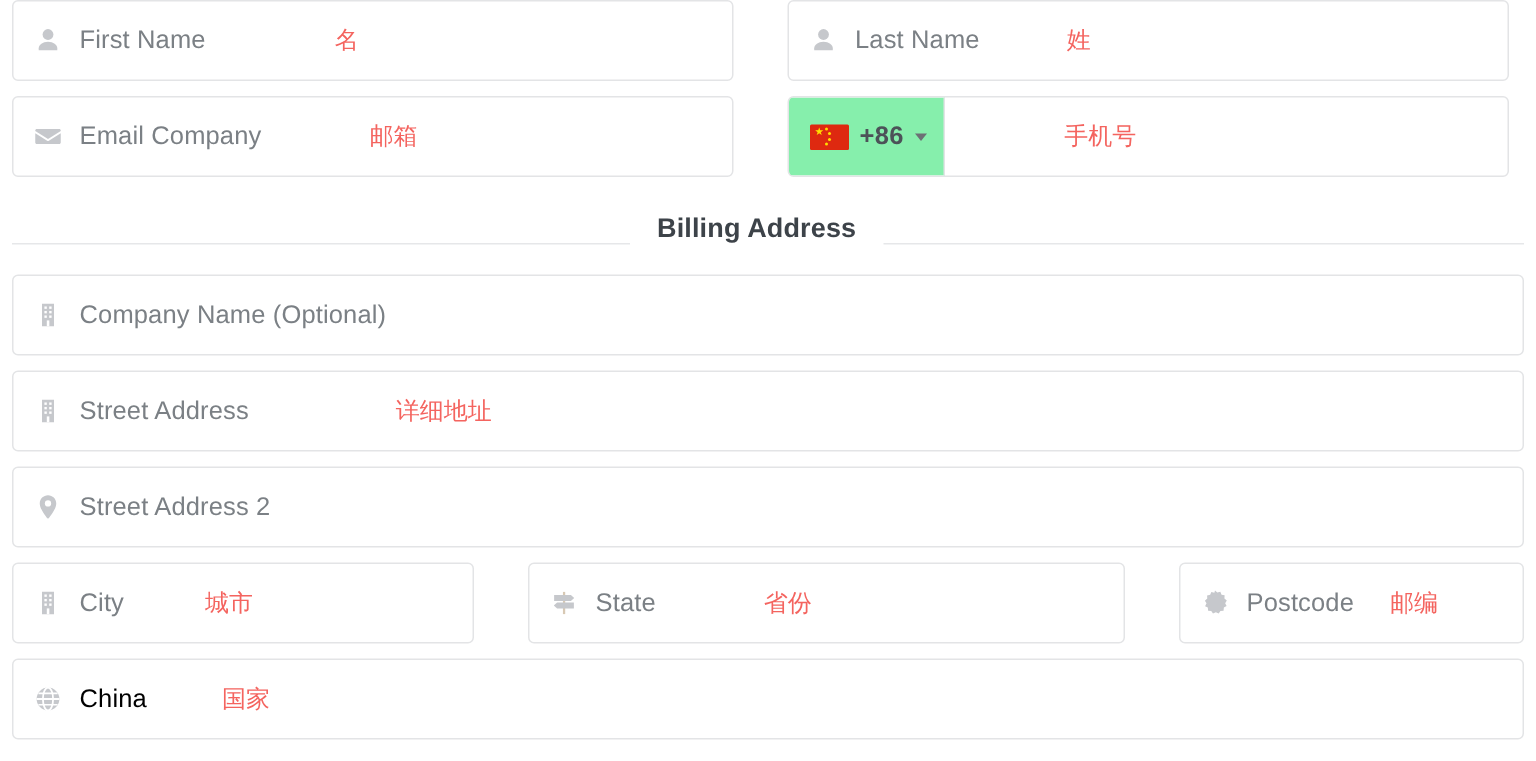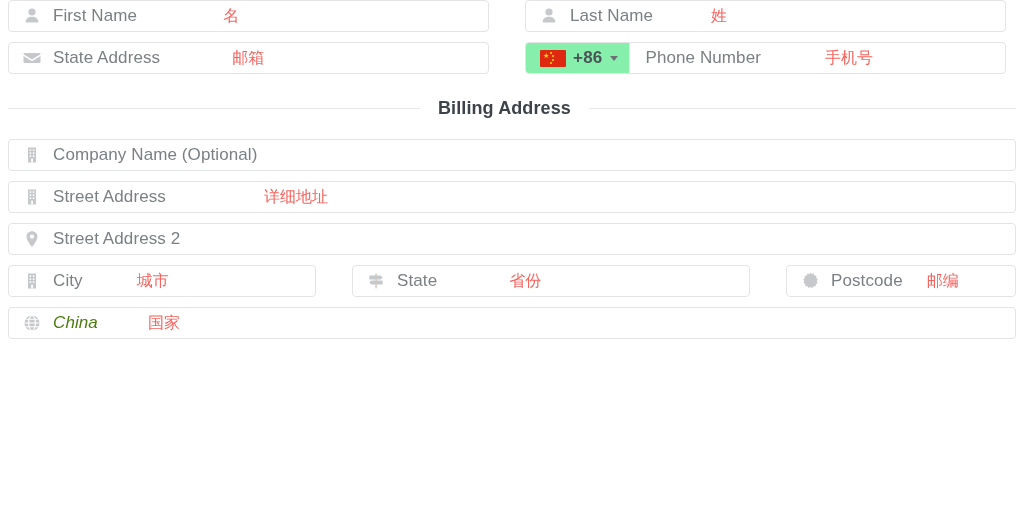--- a/index.html
+++ b/index.html
@@ -36,21 +36,21 @@
   .col-full { flex: 1 1 auto; width: 100%; }
   .col-city { flex: 0 0 308px; width: 308px; }
   .col-state { flex: 0 0 398px; width: 398px; }
   .col-post { flex: 0 0 230px; width: 230px; border-radius: 12px; }
 
   
   .field {
     position: relative;
     display: flex;
     align-items: center;
-    height: 32px;
+    height: 54px;
     box-sizing: border-box;
     border: 1px solid #e3e4e6;
     border-radius: 4px;
     background: #ffffff;
     overflow: hidden;
   }
 
   .field .ic {
     flex: 0 0 auto;
     width: 22px;
@@ -65,22 +65,21 @@
   .field .ic svg { display: block; }
 
   .ph {
     flex: 0 0 auto;
     font-size: 17px;
     color: #7b8085;
     letter-spacing: 0.1px;
     white-space: nowrap;
   }
   .ph.value {
-    color: #4d7c0f;
-    font-style: italic;
+    color: #000000;
   }
 
   .cn {
     flex: 0 0 auto;
     font-size: 16px;
     color: #f4645f;
     white-space: nowrap;
   }
 
   
@@ -153,21 +152,21 @@
     flex: 1 1 auto;
     display: flex;
     align-items: center;
     height: 100%;
     padding-left: 15px;
   }
 
   
   .divider {
     display: flex;
-    align-items: center;
+    align-items: flex-end;
     gap: 18px;
     padding: 0 8px;
     margin: 24px 0 20px 0;
   }
   .divider .line {
     flex: 1 1 auto;
     height: 1px;
     background: #e6e7e9;
   }
   .divider .line.left { flex: 0 0 412px; }
@@ -214,39 +213,38 @@
 
   <div class="row">
     <div class="col-half">
       <div class="field">
         <span class="ic">
           <svg width="20" height="20" viewBox="0 0 20 20" fill="currentColor">
             <path d="M2.5 5h15c.55 0 1 .45 1 1v.35L10 11.6 1.5 6.35V6c0-.55.45-1 1-1z"></path>
             <path d="M1.5 7.9l8.2 5.05c.19.12.42.12.6 0L18.5 7.9V14c0 .55-.45 1-1 1h-15c-.55 0-1-.45-1-1V7.9z"></path>
           </svg>
         </span>
-        <span class="ph">State Address</span>
+        <span class="ph">Email Company</span>
         <span class="cn gap-72">邮箱</span>
       </div>
     </div>
     <div class="col-half">
       <div class="field phone">
         <div class="flag-select">
           <span class="flag">
             <span class="star-big">★</span>
             <span class="s s1"></span>
             <span class="s s2"></span>
             <span class="s s3"></span>
             <span class="s s4"></span>
           </span>
           <span class="dial">+86</span>
           <span class="caret"></span>
         </div>
         <div class="phone-input">
-          <span class="ph">Phone Number</span>
           <span class="cn gap-64">手机号</span>
         </div>
       </div>
     </div>
   </div>
 
   <div class="divider">
     <span class="line left"></span>
     <span class="dtitle">Billing Address</span>
     <span class="line"></span>

